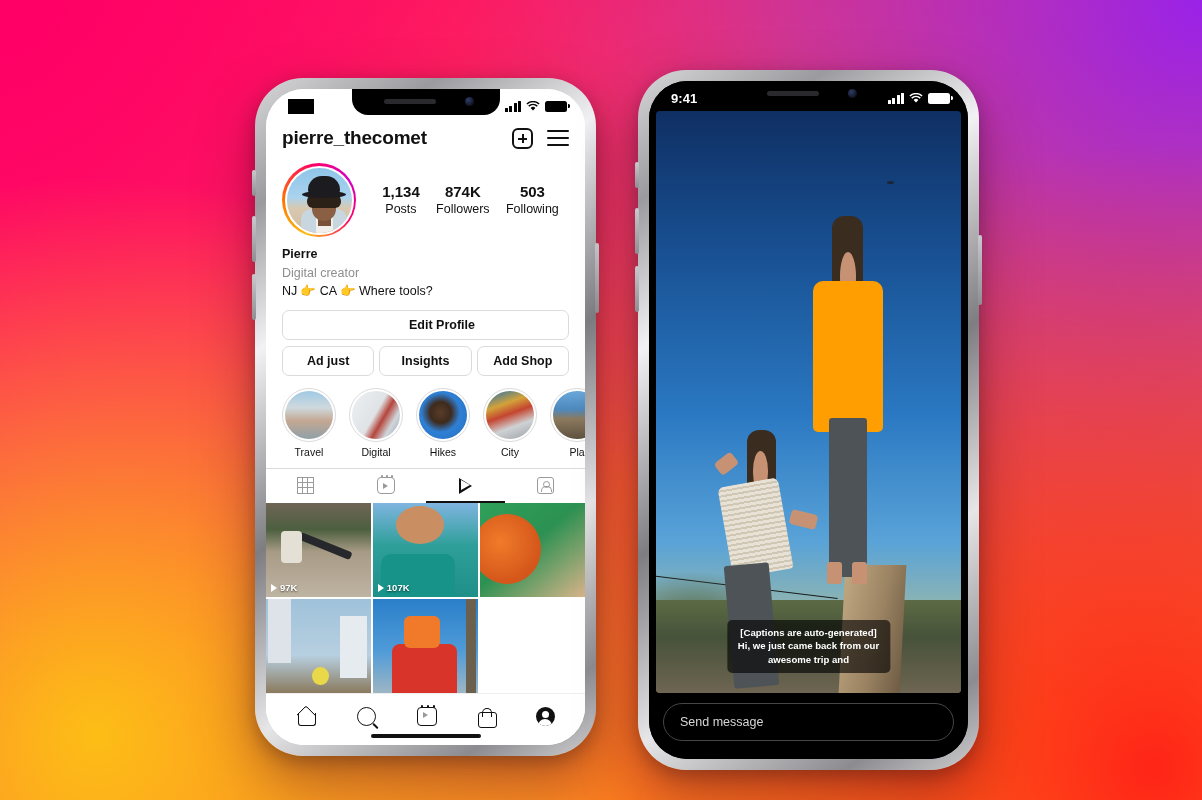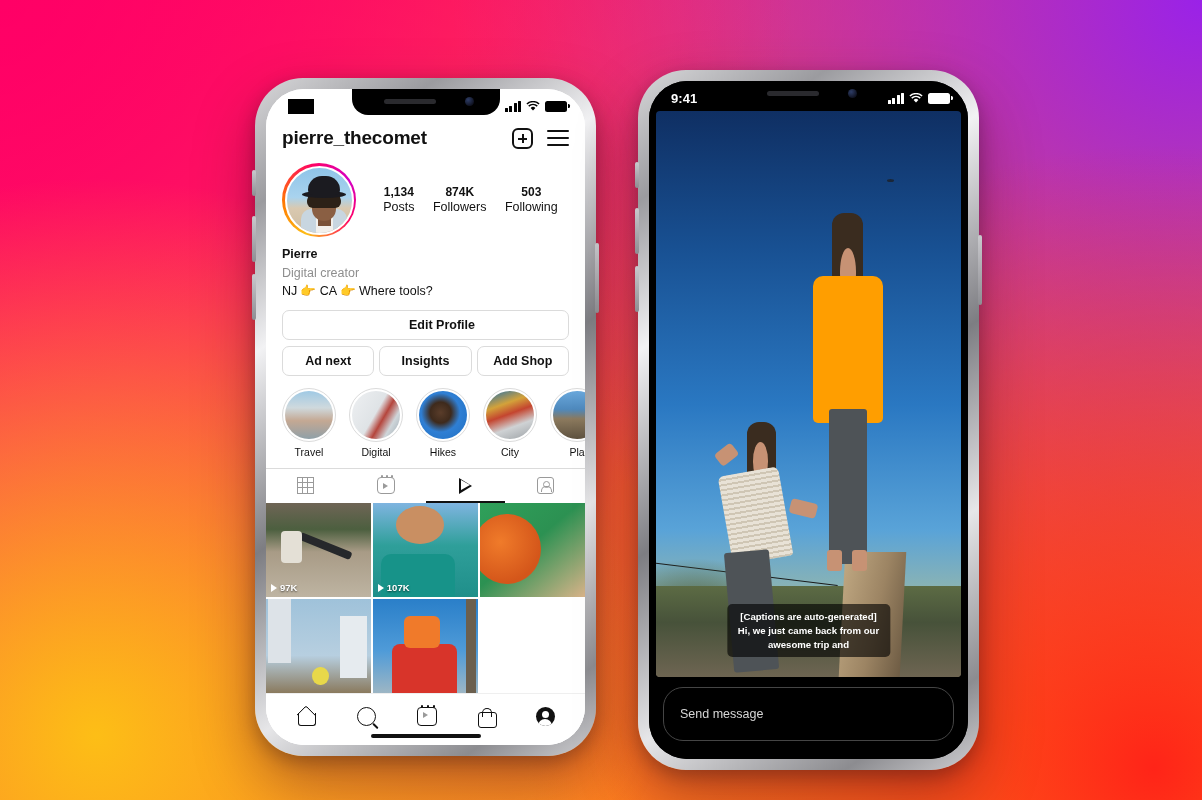--- a/index.html
+++ b/index.html
@@ -76,21 +76,21 @@
   .av-hat { position:absolute; left:21px; top:8px; width:32px; height:19px; background:#1b1b20; border-radius:14px 14px 5px 5px; }
   .av-brim { position:absolute; left:15px; top:23px; width:44px; height:7px; background:#1b1b20; border-radius:50%; }
   .av-hair { position:absolute; left:20px; top:22px; width:34px; height:18px; background:#2c2117; border-radius:16px 16px 8px 8px; }
   .av-face { position:absolute; left:25px; top:28px; width:24px; height:25px; background:#8a5f43; border-radius:11px 11px 12px 12px; }
   .av-neck { position:absolute; left:31px; top:48px; width:13px; height:10px; background:#7a5239; }
   .av-shirt { position:absolute; left:14px; bottom:0; width:46px; height:24px; background:#c8d6e0; border-radius:10px 10px 0 0; }
   .av-tank { position:absolute; left:29px; bottom:0; width:17px; height:20px; background:#f2f0ec; }
 
   .stats { display:flex; flex:1; justify-content:space-around; padding:0 2px 0 6px; }
   .stat { text-align:center; }
-  .stat .num { font-size:12px; font-weight:700; color:#111; line-height:1.35; }
+  .stat .num { font-size:15px; font-weight:700; color:#111; line-height:1.35; }
   .stat .lbl { font-size:12.5px; color:#111; line-height:1.25; }
 
   .bio { padding:8px 16px 0; }
   .bio .name { font-size:12.5px; font-weight:700; color:#111; line-height:1.5; }
   .bio .cat { font-size:12.5px; color:#8e8e8e; line-height:1.45; }
   .bio .line { font-size:12.5px; color:#111; line-height:1.5; }
 
   .btn-row { padding:9px 16px 0; }
   .ig-btn { border:1px solid #dbdbdb; border-radius:7px; background:#fff; font-size:12.5px; font-weight:700;
     color:#111; height:30px; display:flex; align-items:center; justify-content:center; font-family:inherit; }
@@ -162,21 +162,21 @@
   .p-shirt { background:repeating-linear-gradient(180deg,#e8e2d6 0 3px,#cfc6b4 3px 5px); border-radius:6px 6px 3px 3px; }
   .p-hair { background:#3a2c1f; border-radius:12px 12px 6px 6px; }
   .p-skin { background:#c79274; }
   .bird { position:absolute; width:7px; height:3px; background:#1a2638; border-radius:50%; }
 
   .caption { position:absolute; left:50%; transform:translateX(-50%); bottom:3.5%;
     background:rgba(0,0,0,.62); border-radius:5px; padding:6px 11px; text-align:center; max-width:74%; }
   .caption div { color:#fff; font-size:9.6px; font-weight:700; line-height:1.42; white-space:nowrap; }
 
   .send-bar { padding:10px 14px 18px; }
-  .send-input { height:54px; border:1px solid #454545; border-radius:20px; display:flex; align-items:center;
+  .send-input { height:38px; border:1px solid #454545; border-radius:20px; display:flex; align-items:center;
     padding:0 16px; color:#d6d6d6; font-size:12.5px; background:#000; }
 </style>
 </head>
 <body>
 
 <div class="phone" id="phone-left">
   <div class="btn-side bl-mute"></div>
   <div class="btn-side bl-vup"></div>
   <div class="btn-side bl-vdn"></div>
   <div class="btn-side bl-pwr"></div>
@@ -249,21 +249,21 @@
 
       <div class="bio">
         <div class="name">Pierre</div>
         <div class="cat">Digital creator</div>
         <div class="line">NJ 👉 CA 👉 Where tools?</div>
       </div>
 
       <div class="btn-row">
         <div class="ig-btn btn-wide">Edit Profile</div>
         <div class="btn-trio">
-          <div class="ig-btn">Ad next</div>
+          <div class="ig-btn">Ad just</div>
           <div class="ig-btn">Insights</div>
           <div class="ig-btn">Add Shop</div>
         </div>
       </div>
 
       <div class="highlights">
         <div class="hl">
           <div class="hl-circ">
               <div class="hl-img" style="background:linear-gradient(180deg,#9fc9e4 0%,#cfd9dd 35%,#c4a893 62%,#8fa0a8 100%)"></div>
             </div>

